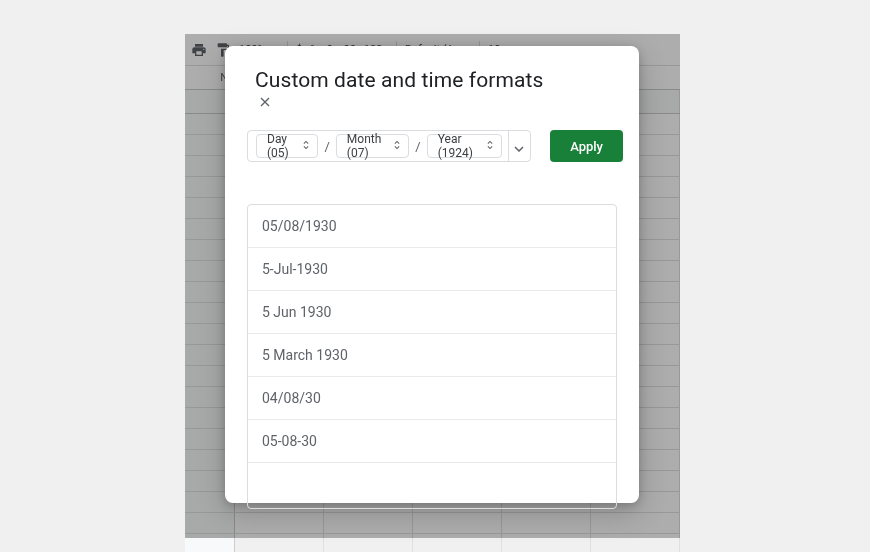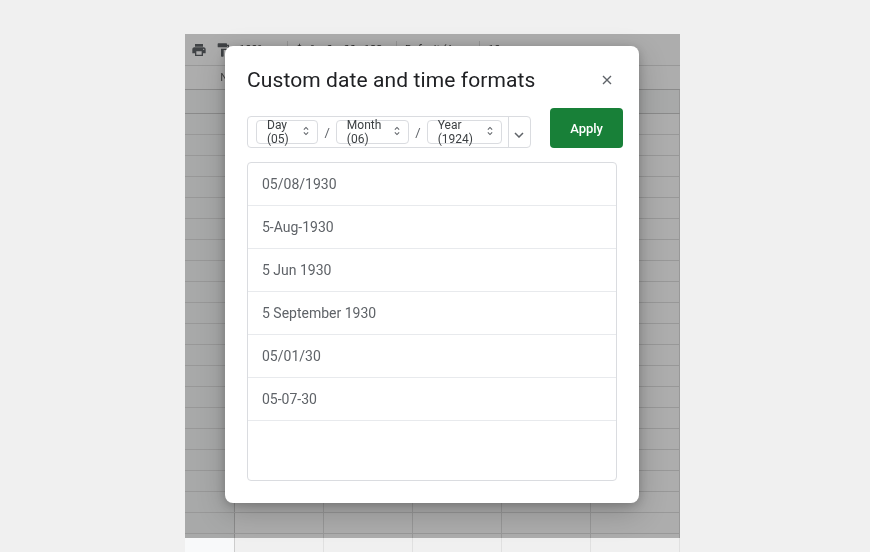--- a/index.html
+++ b/index.html
@@ -114,22 +114,23 @@
       background: #fff;
       border-radius: 8px;
       box-shadow: 0 2px 10px rgba(0,0,0,0.2), 0 10px 30px rgba(0,0,0,0.2);
       display: flex;
       flex-direction: column;
       padding: 22px 0 0 0;
     }
     .dialog-header {
       display: flex;
       justify-content: space-between;
-      align-items: flex-end;
-      padding: 0 22px 16px 22px;
+      align-items: flex-start;
+      padding: 0 22px 16px 30px;
+      flex-direction: column;
     }
     .dialog-title {
       font-size: 21px;
       color: #202124;
       font-weight: 400;
       letter-spacing: 0.1px;
     }
     .close-btn {
       color: #5f6368;
       cursor: pointer;
@@ -186,37 +187,38 @@
       cursor: pointer;
       color: #5f6368;
       border-left: 1px solid #dadce0;
       margin-left: auto;
     }
     .apply-btn {
       background: #188038;
       color: #fff;
       border: none;
       border-radius: 4px;
-      height: 40px;
+      height: 32px;
       padding: 0 20px;
       font-size: 13px;
       font-weight: 500;
       cursor: pointer;
       font-family: inherit;
     }
     .format-list-wrap {
       flex: 1;
       padding: 0 22px 22px 22px;
       min-height: 0;
     }
     .format-list {
       border: 1px solid #dadce0;
       border-radius: 4px;
       height: 100%;
       overflow-y: scroll;
+      margin-top: 28px;
     }
     .format-item {
       padding: 13px 14px;
       font-size: 14px;
       color: #5f6368;
       border-bottom: 1px solid #e8eaed;
       cursor: pointer;
     }
     
     .format-list::-webkit-scrollbar {
@@ -463,21 +465,21 @@
     <div class="format-builder">
       <div class="format-input">
         <span class="token">
           <span>Day (05)</span>
           <span><svg viewBox="0 0 10 14">
                 <path d="M2 5 L5 2 L8 5 M2 9 L5 12 L8 9" stroke="#5f6368" stroke-width="1.5" fill="none"></path>
               </svg></span>
         </span>
         <span class="sep">/</span>
         <span class="token">
-          <span>Month (06)</span>
+          <span>Month (07)</span>
           <span><svg viewBox="0 0 10 14">
                 <path d="M2 5 L5 2 L8 5 M2 9 L5 12 L8 9" stroke="#5f6368" stroke-width="1.5" fill="none"></path>
               </svg></span>
         </span>
         <span class="sep">/</span>
         <span class="token">
           <span>Year (1924)</span>
           <span><svg viewBox="0 0 10 14">
                 <path d="M2 5 L5 2 L8 5 M2 9 L5 12 L8 9" stroke="#5f6368" stroke-width="1.5" fill="none"></path>
               </svg></span>
@@ -487,21 +489,21 @@
                 <path d="M1 1 L5 5 L9 1" stroke="#5f6368" stroke-width="1.5" fill="none"></path>
               </svg></span>
         </span>
       </div>
       <button class="apply-btn">Apply</button>
     </div>
 
     <div class="format-list-wrap">
       <div class="format-list">
         <div class="format-item">05/08/1930</div>
-        <div class="format-item">5-Aug-1930</div>
+        <div class="format-item">5-Jul-1930</div>
         <div class="format-item">5 Jun 1930</div>
-        <div class="format-item">5 September 1930</div>
-        <div class="format-item">05/01/30</div>
-        <div class="format-item">05-07-30</div>
+        <div class="format-item">5 March 1930</div>
+        <div class="format-item">04/08/30</div>
+        <div class="format-item">05-08-30</div>
       </div>
     </div>
   </div>
 </div>
 
 </body></html>

